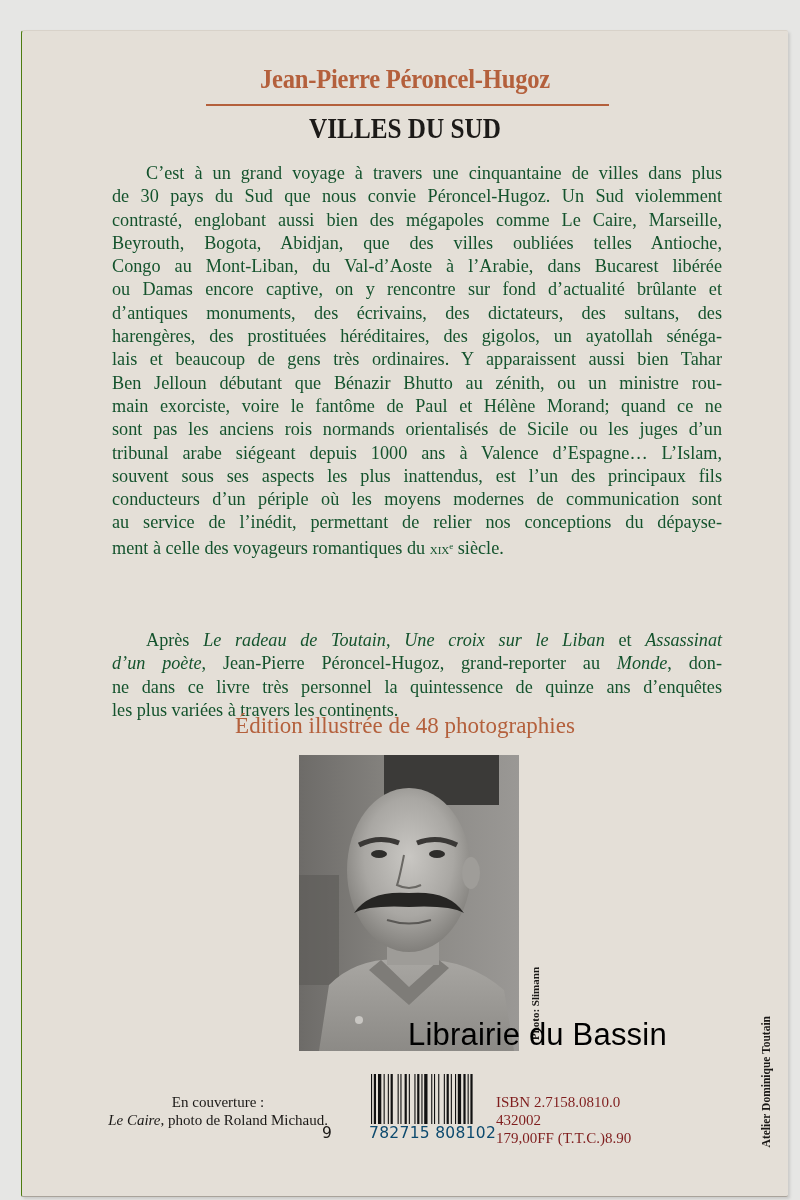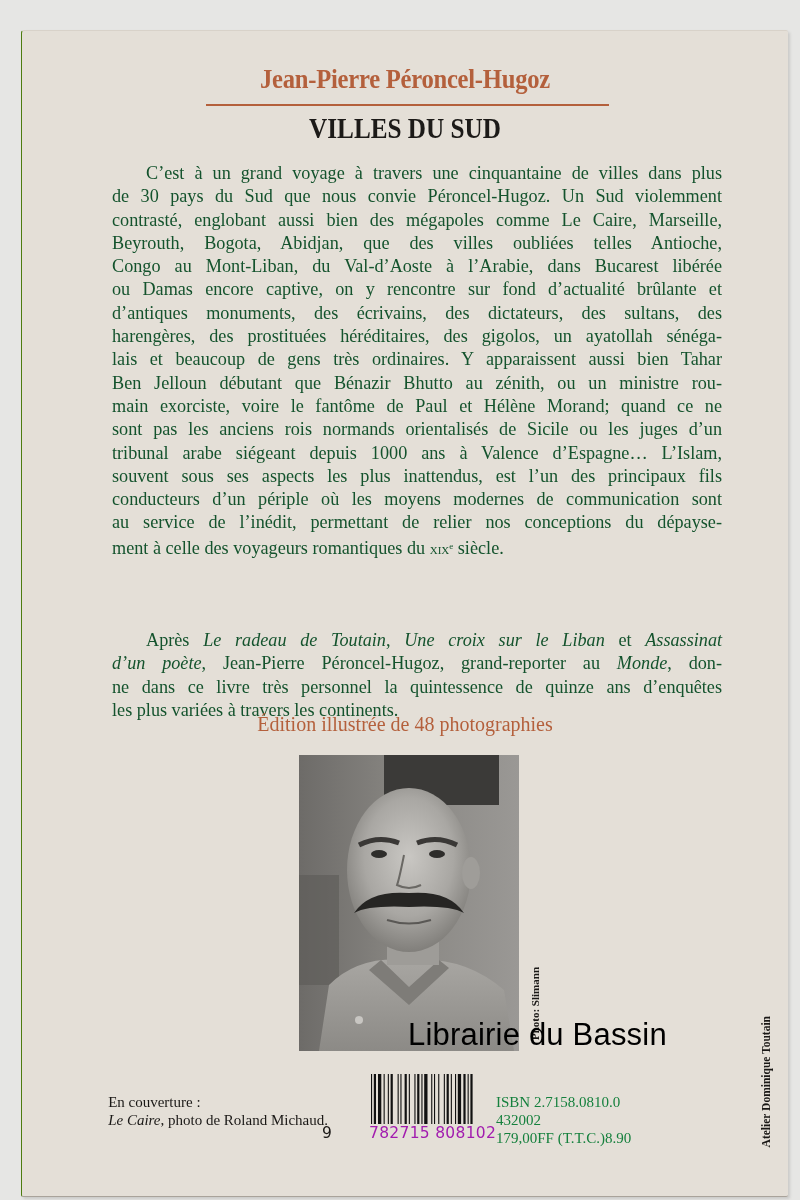--- a/index.html
+++ b/index.html
@@ -40,21 +40,21 @@
   .body-text .line { display:block; text-align:justify; text-align-last:justify; white-space:nowrap; }
   .body-text .line.last { text-align-last:left; }
   .p1 { top:131px; }
   .p2 { top:598px; }
   .indent { padding-left:34px; }
   .smallcaps { font-size:11px;margin-top:34px; }
   sup.e { font-size:9px; vertical-align:5px; }
   em { font-style:italic; }
   .edition {
     position:absolute; left:0; right:0; top:682px; text-align:center;
-    color:#b4603c; font-size:20px;
+    color:#b4603c; font-size:23px;
   }
   .photo {
     position:absolute; left:277px; top:724px; width:220px; height:296px;
     background:#7a7874; overflow:hidden;
   }
   .credit {
     position:absolute; left:507px; top:936px; width:20px;
     font-size:11px; font-weight:bold; color:#1a1816;
     writing-mode:vertical-rl; transform:rotate(180deg);
     white-space:nowrap;
@@ -63,37 +63,37 @@
     position:absolute; left:386px; top:986px;
     font-family:"Liberation Sans", "DejaVu Sans", sans-serif;
     font-size:31px; color:#000000; white-space:nowrap; letter-spacing:0.2px;
   }
   .atelier {
     position:absolute; left:738px; top:985px;
     font-size:11.5px; font-weight:bold; color:#1a1816;
     writing-mode:vertical-rl; transform:rotate(180deg); white-space:nowrap;
   }
   .cover-credit {
-    position:absolute; right:460px; top:1062px; text-align:left;
+    position:absolute; right:460px; top:1062px; text-align:center;
     font-size:15px; line-height:18px; color:#1a1816; white-space:nowrap;
   }
   .barcode {
     position:absolute; left:347px; top:1043px; width:140px; height:64px;
   }
   .barcode-digits {
     position:absolute; left:346px; top:1093px; font-family:"DejaVu Sans", sans-serif;
-    font-size:15.5px; color:#a21caf; letter-spacing:0.3px; background:#e4dfd7; padding:0 1px;
+    font-size:15.5px; color:#0c4a6e; letter-spacing:0.3px; background:#e4dfd7; padding:0 1px;
   }
   .barcode-lead {
     position:absolute; left:300px; top:1093px; font-family:"DejaVu Sans", sans-serif;
     font-size:15.5px; color:#1a1816;
   }
   .isbn {
     position:absolute; left:474px; top:1062px; font-size:15px; line-height:18px;
-    color:#15803d; white-space:nowrap;
+    color:#7f1d1d; white-space:nowrap;
   }
   .isbn .price-eur { margin-left:0; }
 </style>
 </head>
 <body>
 
 <div class="cover">
 
   <div class="author">Jean-Pierre Péroncel-Hugoz</div>
   <div class="rule"></div>

